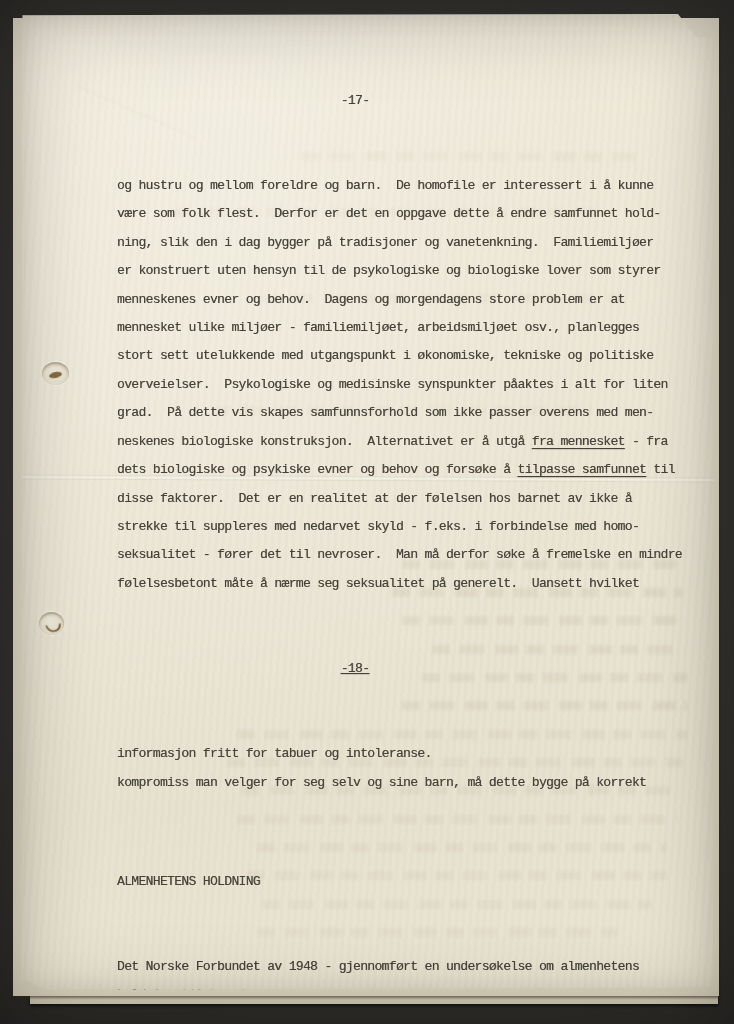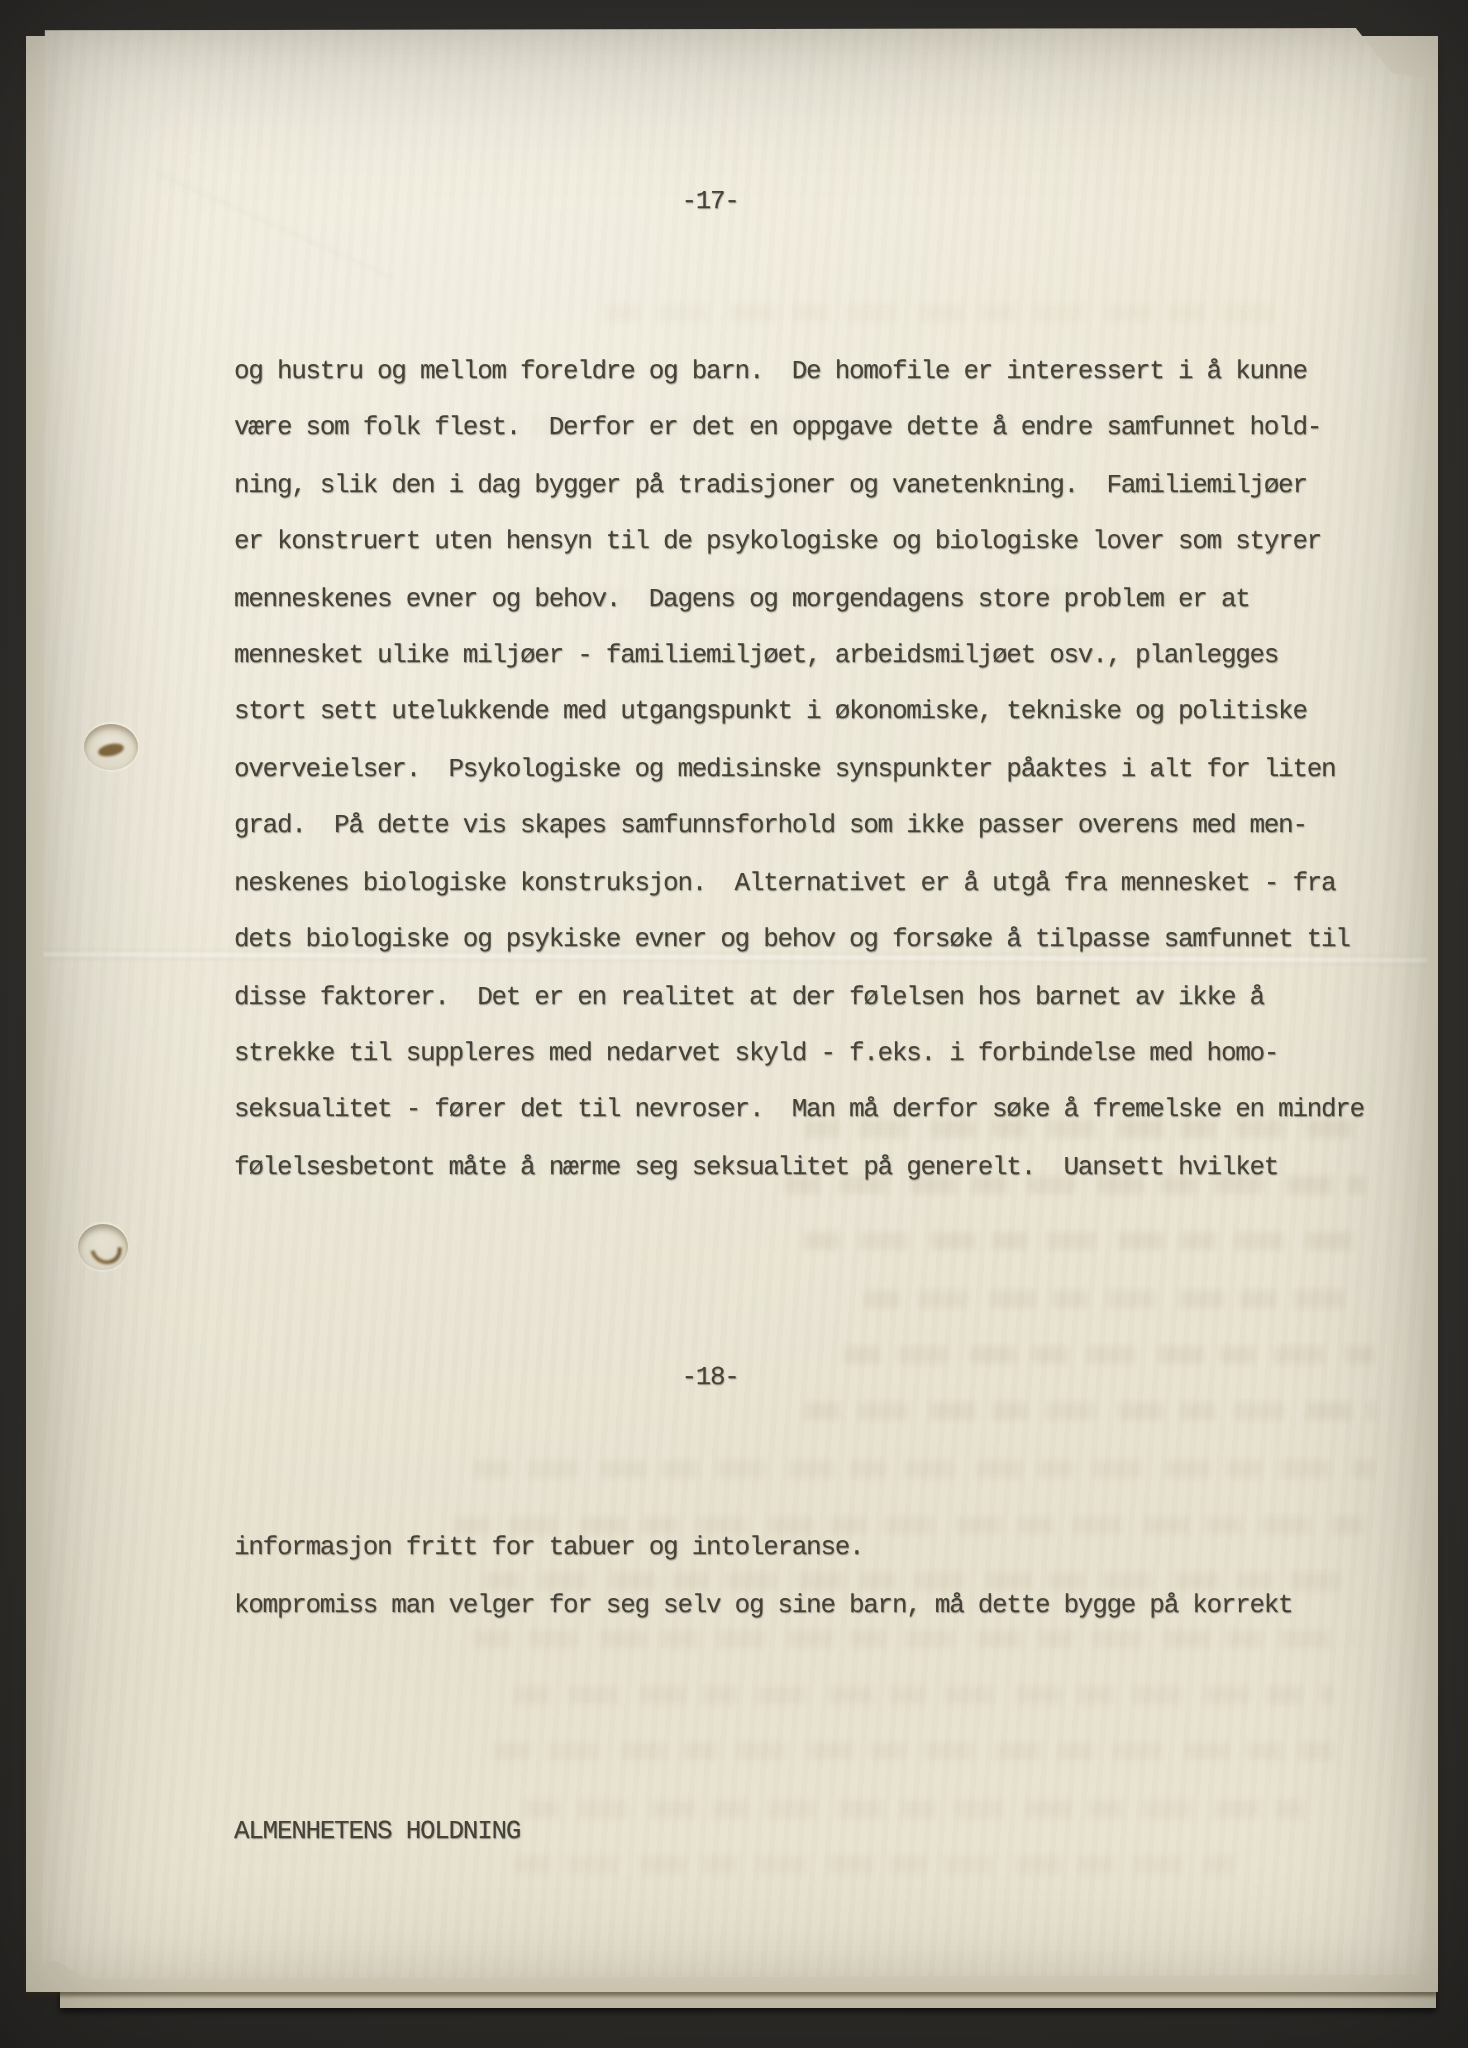--- a/index.html
+++ b/index.html
@@ -39,23 +39,23 @@
   }
   .typed{
     position:absolute;left:97px;top:16px;width:580px;
     font-size:13px;line-height:28.4px;letter-spacing:-0.65px;
     color:var(--ink,#454239);
     text-shadow:0.3px 0.3px 0.6px rgba(62,57,46,.55);
     white-space:pre;
   }
   .tline{white-space:pre;}
   .center{text-align:center;transform:translateX(-52px);}
-  .u{text-underline-offset:3px;text-decoration-thickness:1px;}
-  .head18{margin-top:20px;}
-  .para-gap{margin-top:28px;}
+  .u{text-decoration:underline;text-underline-offset:3px;text-decoration-thickness:1px;}
+  .head18{margin-top:0;text-decoration:underline;}
+  .para-gap{margin-top:14px;}
   .hole{
     position:absolute;border-radius:50%;
     background:radial-gradient(circle at 45% 40%, #f1ecdc 0%, #e7e1cf 60%, #ddd6c2 100%);
     box-shadow:inset 0 2px 3px rgba(118,102,70,.55), 0 -1px 1px rgba(255,255,255,.55), 0 1px 1px rgba(255,255,255,.4);
   }
   .hole1{left:22px;top:348px;width:27px;height:23px;}
   .hole2{left:19px;top:598px;width:25px;height:23px;}
   .smudge1{
     position:absolute;left:7px;top:10px;width:13px;height:6px;border-radius:50%;
     background:#84693f;filter:blur(.5px);transform:rotate(-12deg);

